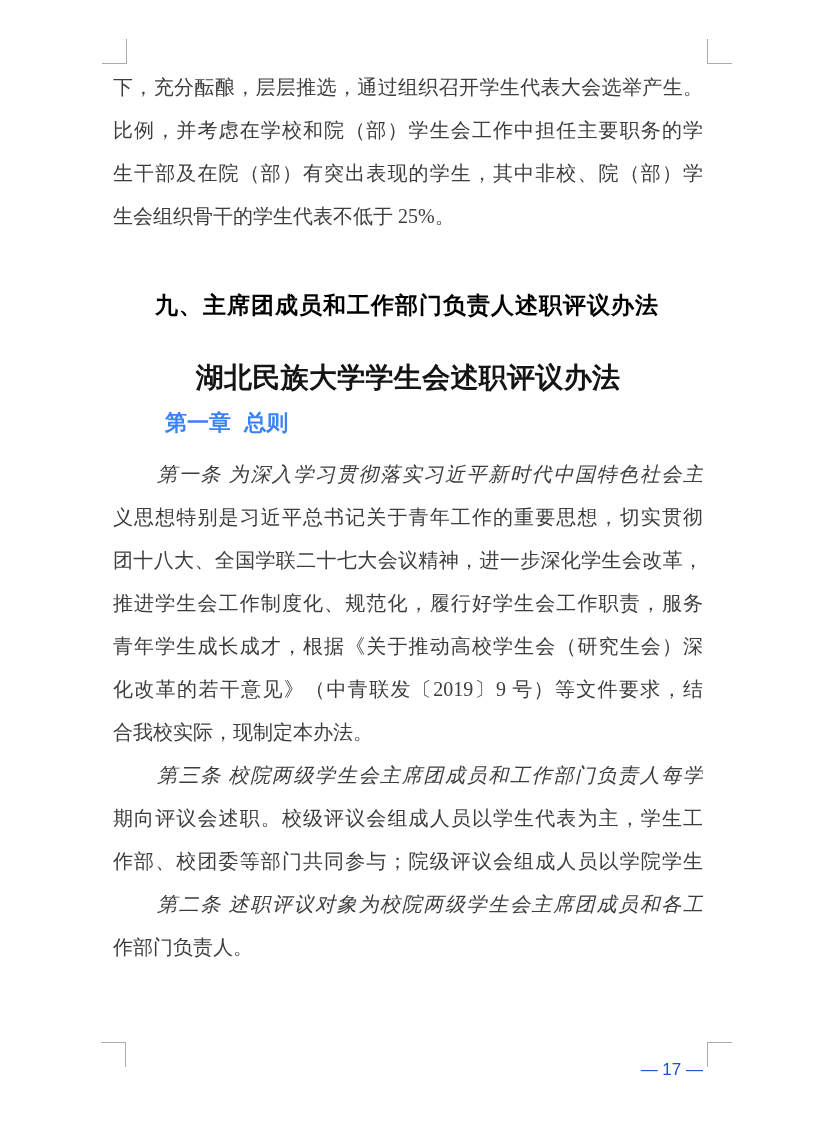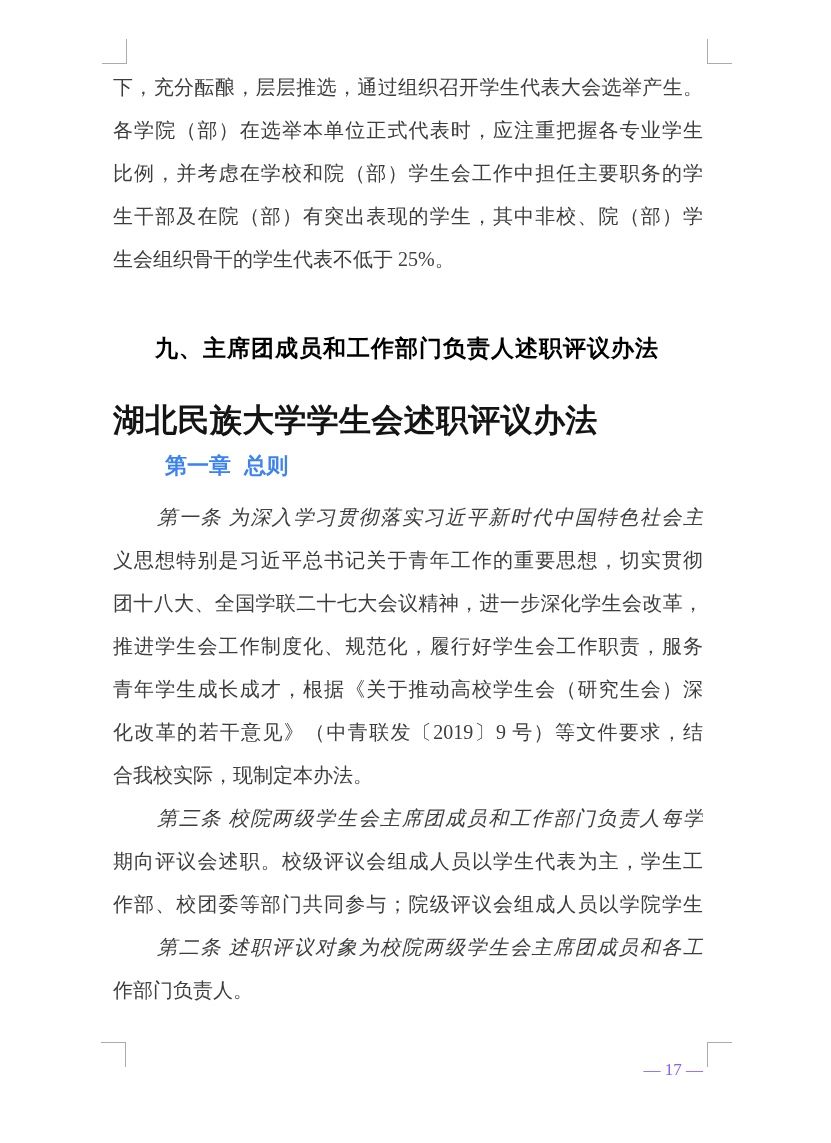--- a/index.html
+++ b/index.html
@@ -57,22 +57,23 @@
     color: #000000;
     text-indent: 42px;
     white-space: nowrap;
     overflow: hidden;
   }
   .doctitle {
     margin: 29px 0 0 0;
     height: 43px;
     line-height: 43px;
     font-weight: bold;
-    font-size: 32px;
+    font-size: 28px;
     color: #141414;
+    text-align: center;
     letter-spacing: 0.3px;
     overflow: hidden;
   }
   .chapter {
     margin: 4px 0 0 0;
     height: 43px;
     line-height: 43px;
     font-weight: bold;
     font-size: 22px;
     color: #3b82f6;
@@ -84,39 +85,38 @@
   .art1 { margin-top: 7px; }
 
   .pagenum {
     position: absolute;
     left: 113px;
     top: 1059px;
     width: 590px;
     text-align: right;
     font-size: 17px;
     line-height: 22px;
-    color: #8b5cf6;
-    font-family: Liberation Serif, serif;
+    color: #1d4ed8;
+    font-family: Liberation Sans, sans-serif;
   }
 </style>
 </head>
 <body>
 
 <div class="page">
 
   <span class="cropmark cm-tl"></span>
   <span class="cropmark cm-tr"></span>
   <span class="cropmark cm-bl"></span>
   <span class="cropmark cm-br"></span>
 
   <div class="textblock">
 
     <div class="para">
         <div class="jline jline-first">下，充分酝酿，层层推选，通过组织召开学生代表大会选举产生。</div>
-        <div class="jline">各学院（部）在选举本单位正式代表时，应注重把握各专业学生</div>
         <div class="jline">比例，并考虑在学校和院（部）学生会工作中担任主要职务的学</div>
         <div class="jline">生干部及在院（部）有突出表现的学生，其中非校、院（部）学</div>
         <div class="jline jline-end">生会组织骨干的学生代表不低于 25%。</div>
       </div>
 
     <div class="heading9">九、主席团成员和工作部门负责人述职评议办法</div>
 
     <div class="doctitle">湖北民族大学学生会述职评议办法</div>
 
     <div class="chapter">第一章 总则</div>

